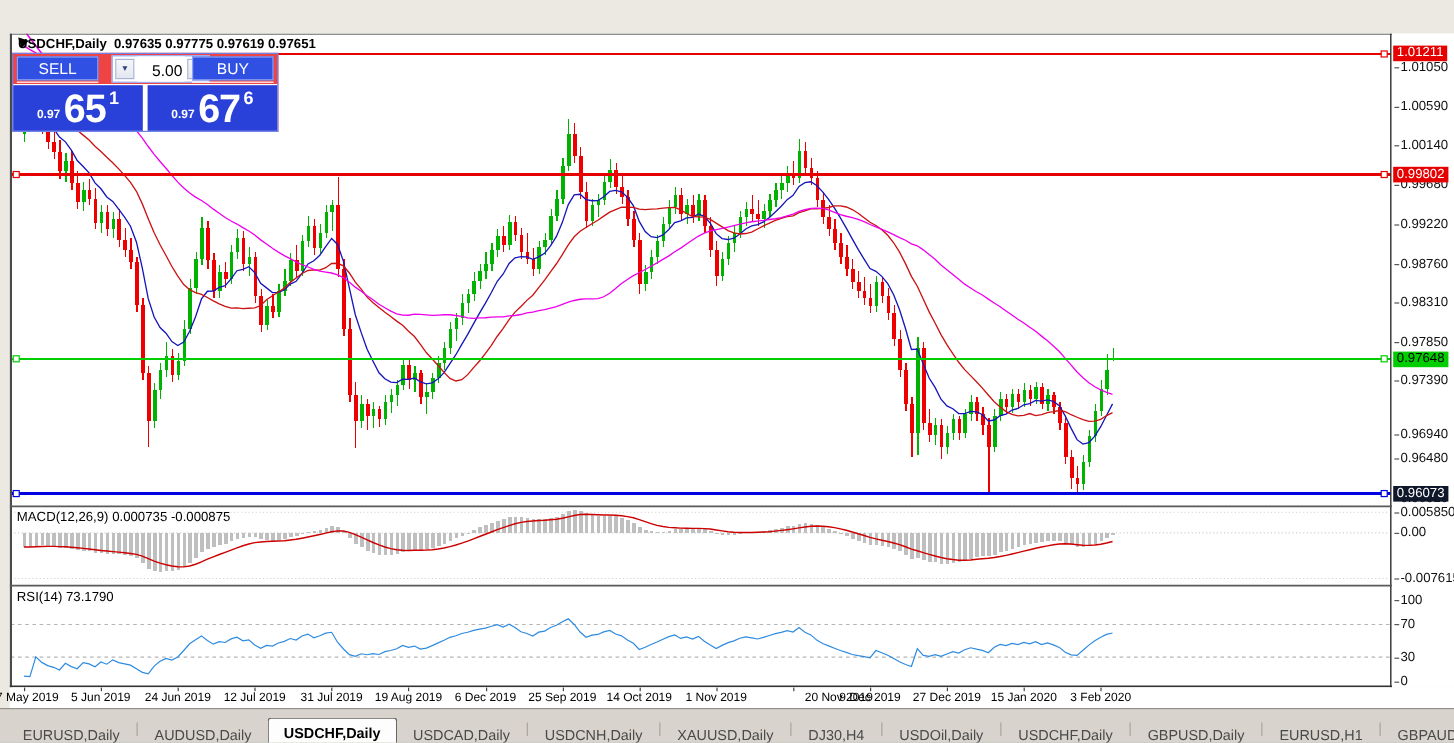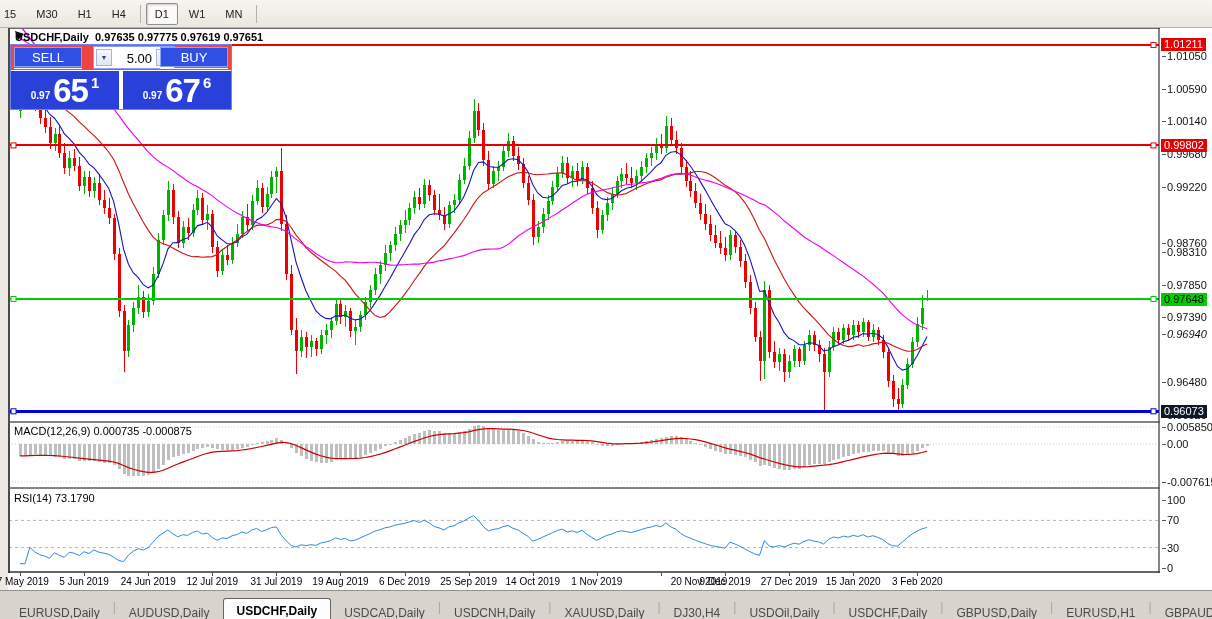--- a/index.html
+++ b/index.html
@@ -59,31 +59,20 @@
            border-top:1px solid #96928a;display:flex;align-items:flex-end;padding:0 6px;box-sizing:border-box;}
   .tab{height:22px;line-height:22px;padding:0 13px;font-size:12px;color:#4a4a4a;white-space:nowrap;}
   .tab.active{background:#fdfdfd;border:1px solid #666;border-bottom:none;border-radius:3px 3px 0 0;
               font-weight:bold;color:#000;height:25px;line-height:25px;}
   .tab-sep{color:#aaa59d;align-self:center;font-size:12px;padding-bottom:1px;}
 </style>
 </head>
 <body>
 
 <div class="app">
-  <div class="toolbar">
-      <div class="tf-btn">15</div>
-      <div class="tf-btn">M30</div>
-      <div class="tf-btn">H1</div>
-      <div class="tf-btn">H4</div>
-      <div class="tf-sep"></div>
-      <div class="tf-btn active">D1</div>
-      <div class="tf-btn">W1</div>
-      <div class="tf-btn">MN</div>
-      <div class="tf-sep"></div>
-    </div>
 
   <div class="chart-area">
     <div class="plot-region">
       <svg id="chart-svg" width="1152" height="545" viewBox="0 0 1152 545">
           <rect x="0" y="0" width="1152" height="545" fill="#fff"></rect>
           <line x1="1" y1="398.86" x2="1150" y2="398.86" stroke="#d0d0d0" stroke-width="1" stroke-dasharray="1,2"></line>
           <line x1="1" y1="416" x2="1150" y2="416" stroke="#d0d0d0" stroke-width="1" stroke-dasharray="1,2"></line>
           <line x1="1" y1="454.075" x2="1150" y2="454.075" stroke="#d0d0d0" stroke-width="1" stroke-dasharray="1,2"></line>
           <line x1="1" y1="492.4" x2="1150" y2="492.4" stroke="#b5b5b5" stroke-width="1" stroke-dasharray="3,3"></line>
           <line x1="1" y1="519.6" x2="1150" y2="519.6" stroke="#b5b5b5" stroke-width="1" stroke-dasharray="3,3"></line>
@@ -701,25 +690,25 @@
 
       <div class="ind-label macd-label">MACD(12,26,9) 0.000735 -0.000875</div>
       <div class="ind-label rsi-label">RSI(14) 73.1790</div>
     </div>
     <div class="price-axis">
         <div class="axis-label" style="top: 22.4517px;">1.01050</div>
         <div class="axis-label" style="top: 55.2489px;">1.00590</div>
         <div class="axis-label" style="top: 87.3332px;">1.00140</div>
         <div class="axis-label" style="top: 120.13px;">0.99680</div>
         <div class="axis-label" style="top: 152.928px;">0.99220</div>
-        <div class="axis-label" style="top: 185.725px; margin-top: 23px;">0.98760</div>
+        <div class="axis-label" style="top: 185.725px;">0.98760</div>
         <div class="axis-label" style="top: 217.809px;">0.98310</div>
         <div class="axis-label" style="top: 250.606px;">0.97850</div>
         <div class="axis-label" style="top: 283.404px;">0.97390</div>
-        <div class="axis-label" style="top: 300px; font-style: italic;">0.96940</div>
+        <div class="axis-label" style="top: 328px;">0.96940</div>
         <div class="axis-label" style="top: 348.285px;">0.96480</div>
         <div class="axis-label" style="top: 381.082px;">0.96020</div>
         <div class="axis-label" style="top: 392.86px;">0.005850</div>
         <div class="axis-label" style="top: 410px;">0.00</div>
         <div class="axis-label" style="top: 448.075px;">-0.007615</div>
         <div class="axis-label" style="top: 466px;">100</div>
         <div class="axis-label" style="top: 486.4px;">70</div>
         <div class="axis-label" style="top: 513.6px;">30</div>
         <div class="axis-label" style="top: 534px;">0</div>
         <div class="axis-badge" style="top: 10.4726px; background: rgb(230, 0, 0);">1.01211</div>

